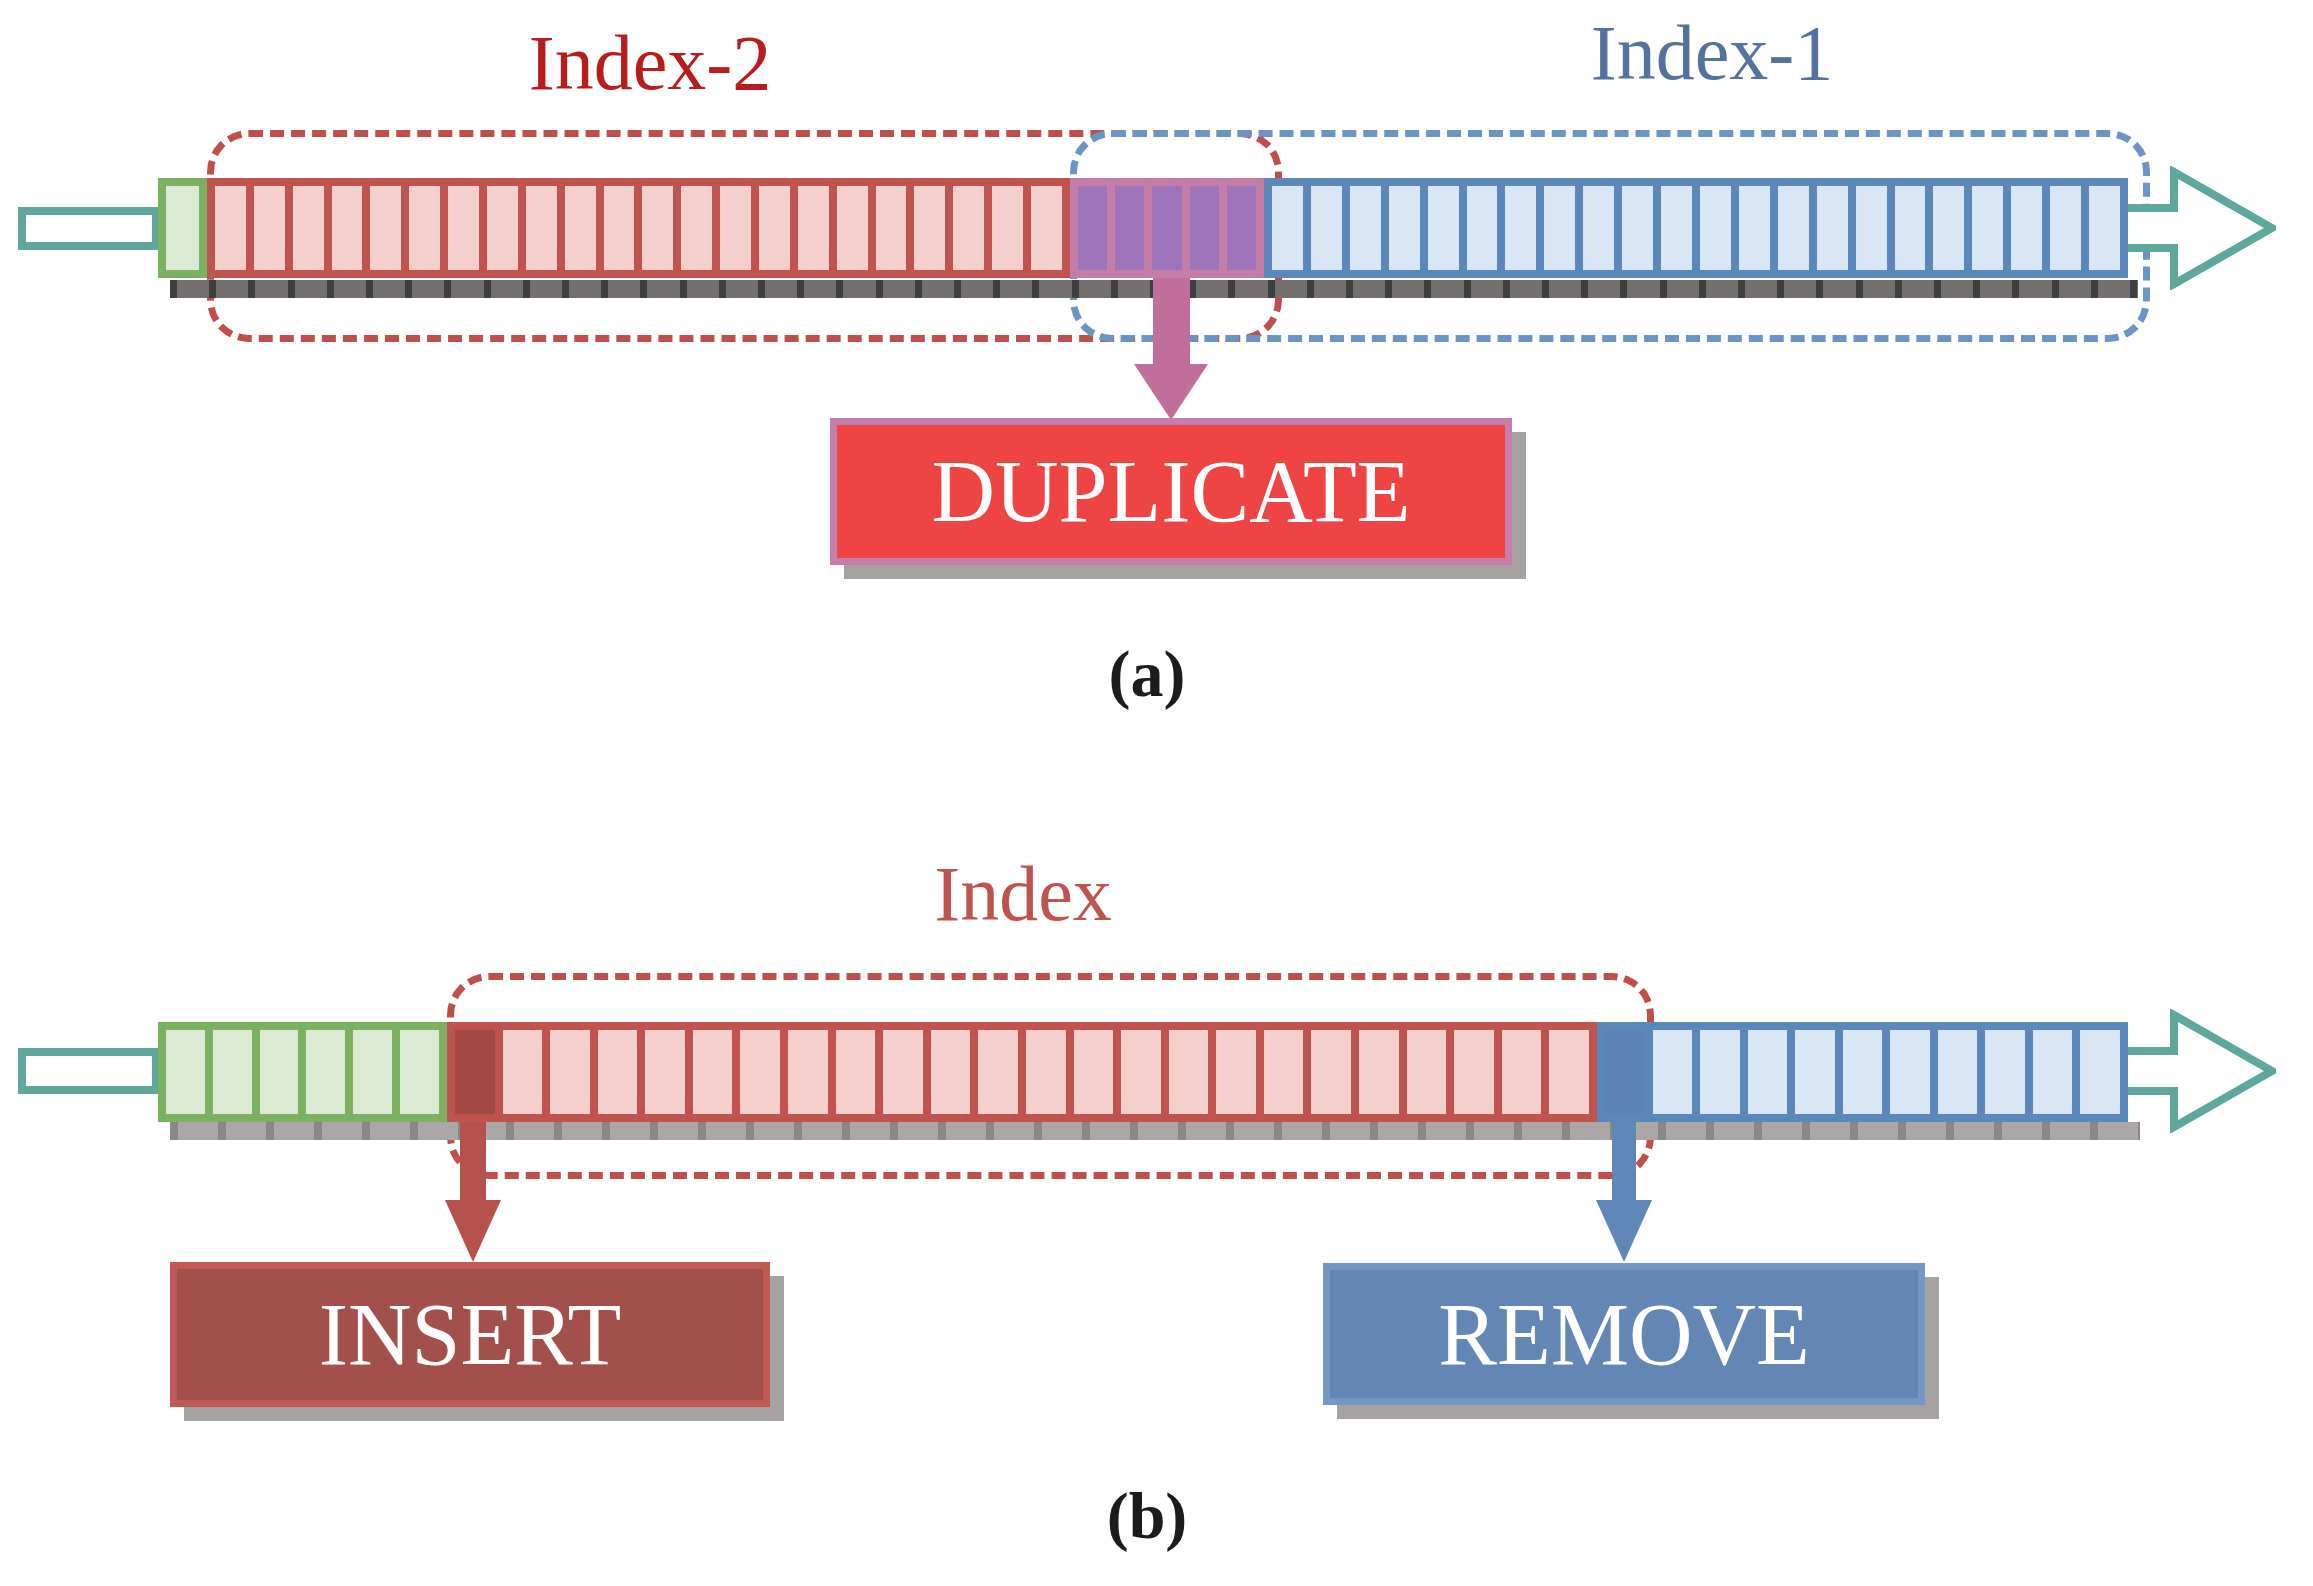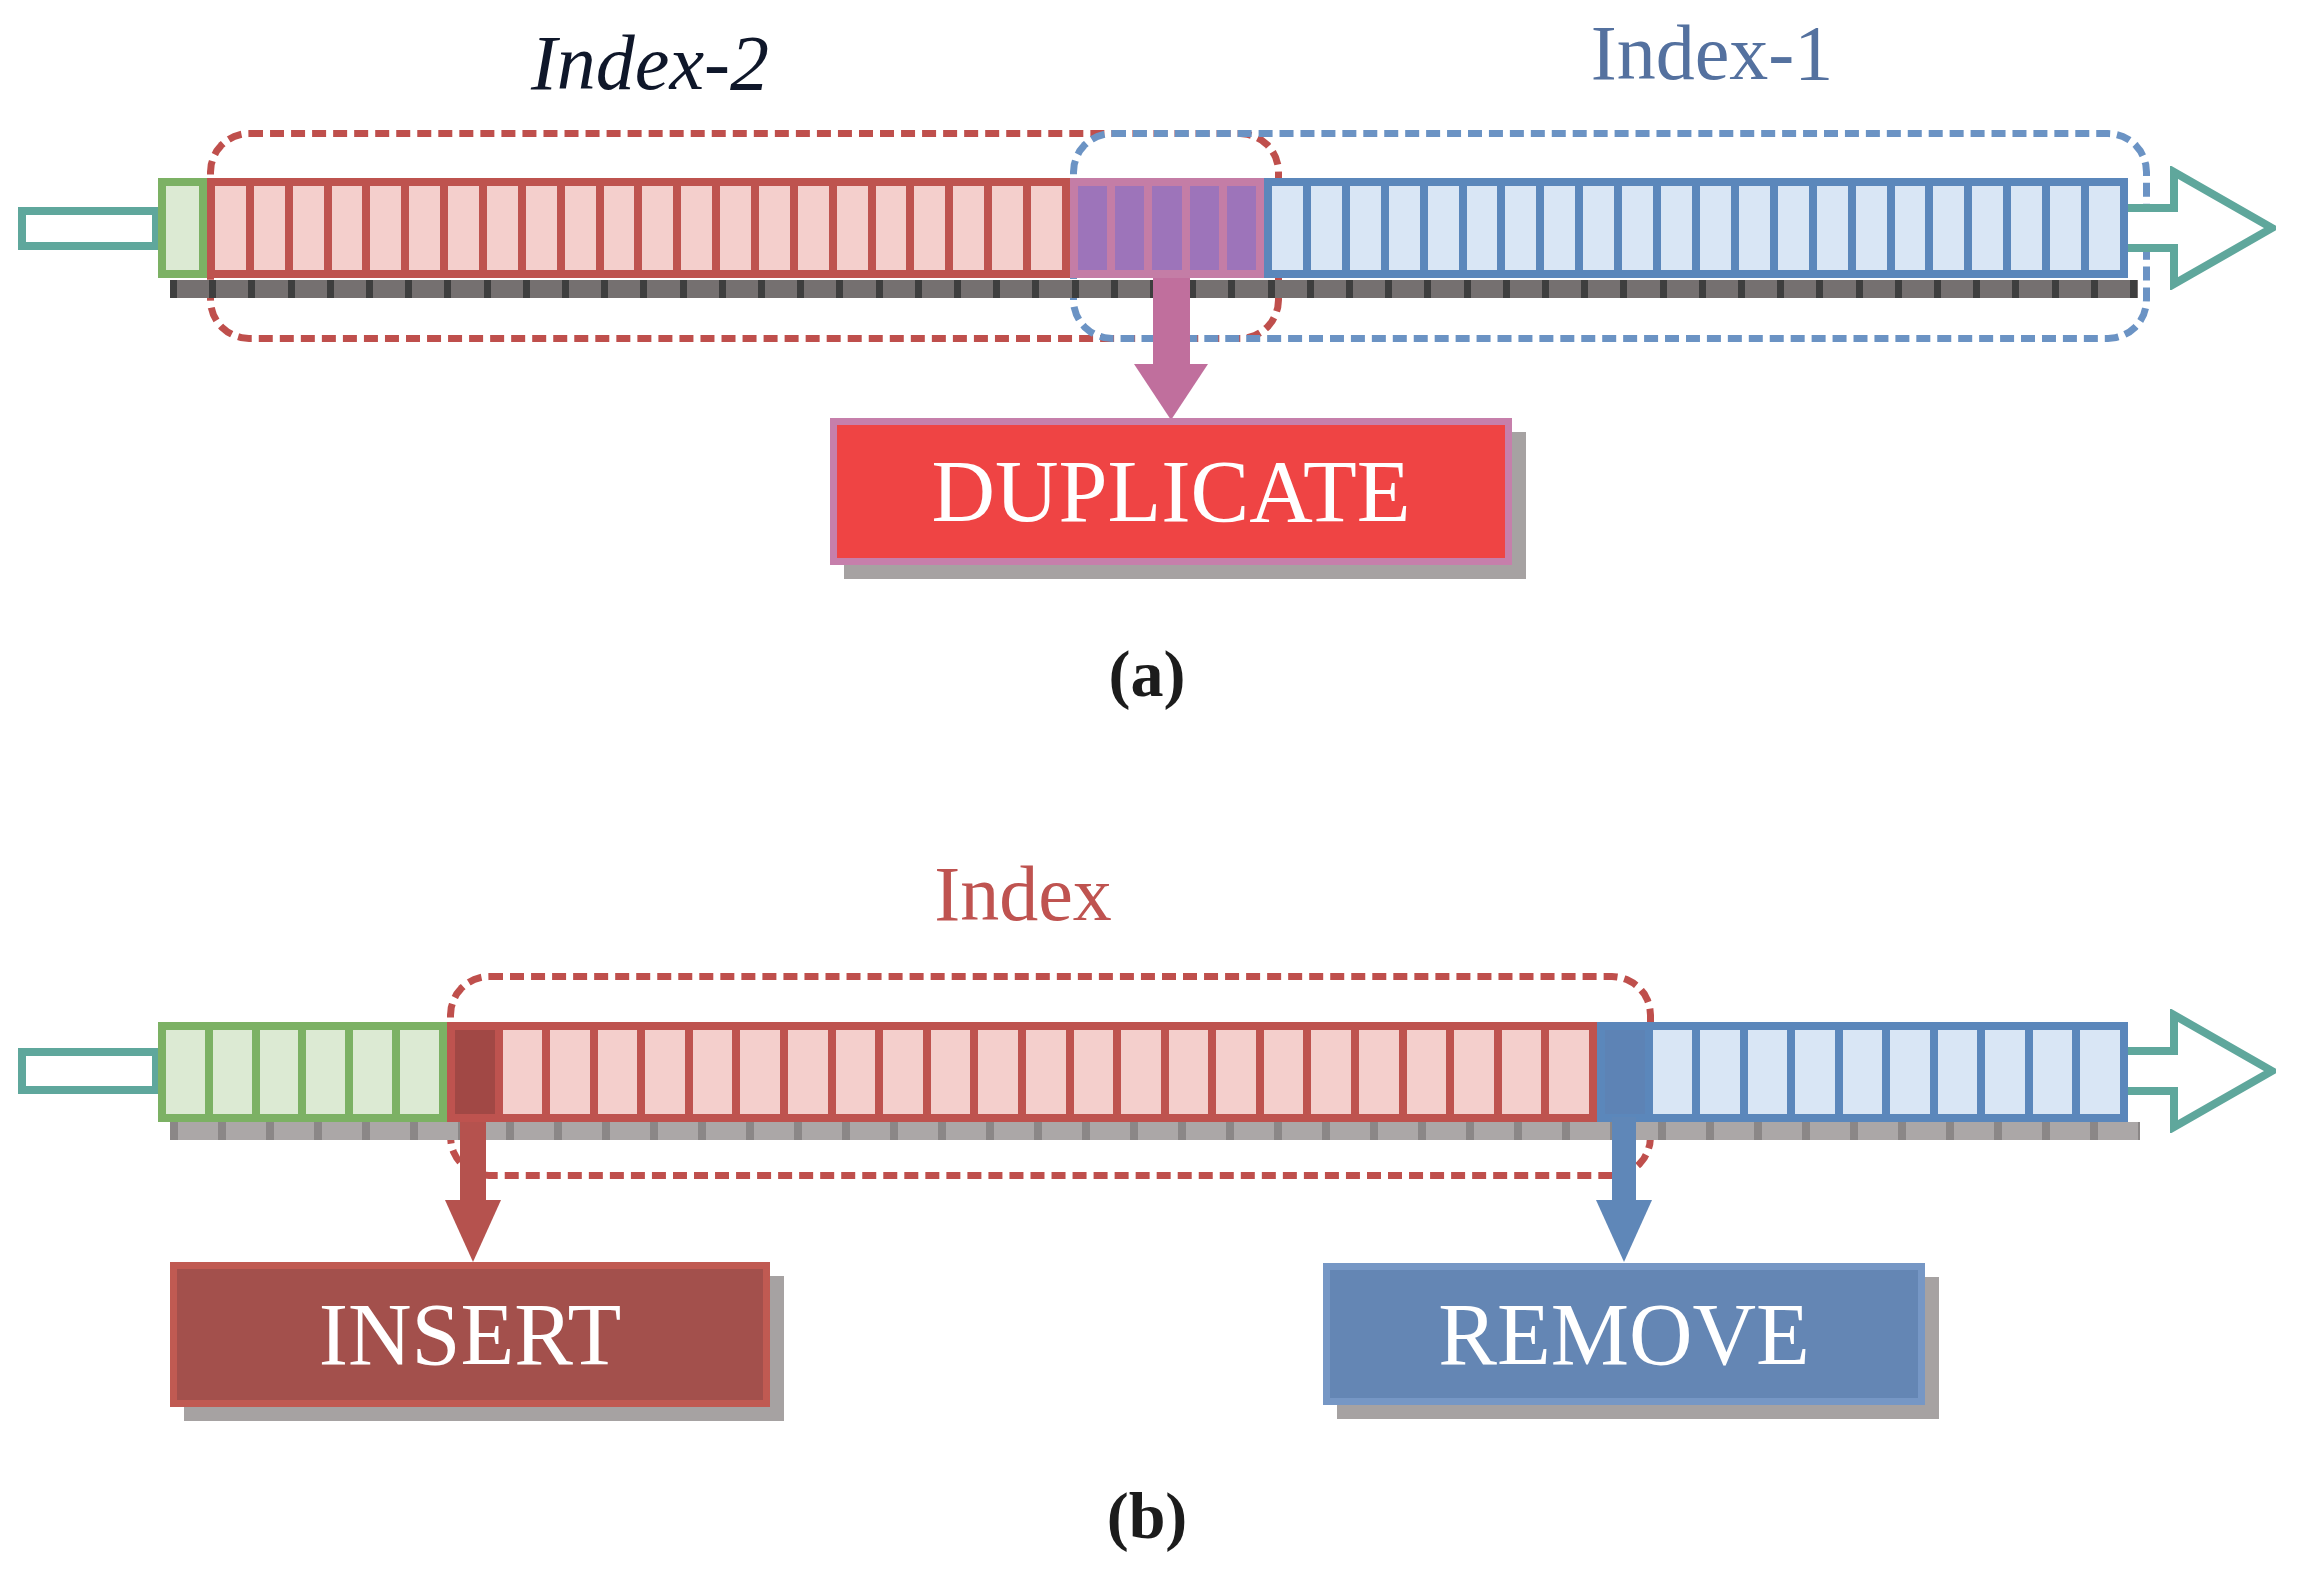--- a/index.html
+++ b/index.html
@@ -30,21 +30,21 @@
               box-shadow:14px 14px 0 #a6a2a2;}
   
   .caption{position:absolute;width:250px;text-align:center;font-weight:bold;
            font-size:66px;color:#1c1c1c;line-height:1.1;}
 </style>
 </head>
 <body>
 
 <div id="stage">
 
-  <div class="region-label" style="left:500px;top:24px;color:#0f172a;font-style:italic;">Index-2</div>
+  <div class="region-label" style="left:500px;top:24px;color:#b91c1c;">Index-2</div>
   <div class="region-label" style="left:1562px;top:14px;color:#54719f;text-align:center;">Index-1</div>
 
   <div class="dash-box" style="left:207px;top:130px;width:1061px;height:198px;border-color:#bf4f4c;"></div>
   <div class="dash-box" style="left:1070px;top:130px;width:1066px;height:198px;border-color:#6b93c4;"></div>
 
   <div class="bar-shadow shadow-a" style="left:170px;top:280px;width:1968px;"></div>
 
   <div class="strand-tail" style="left:18px;top:207px;width:142px;height:43px;"></div>
   <svg class="strand-head" style="left:2126px;top:166px;" width="150" height="124">
     <path d="M2,42 H48 V6 L146,62 L48,118 V82 H2" fill="#ffffff" stroke="#5fa79c" stroke-width="8"></path>

